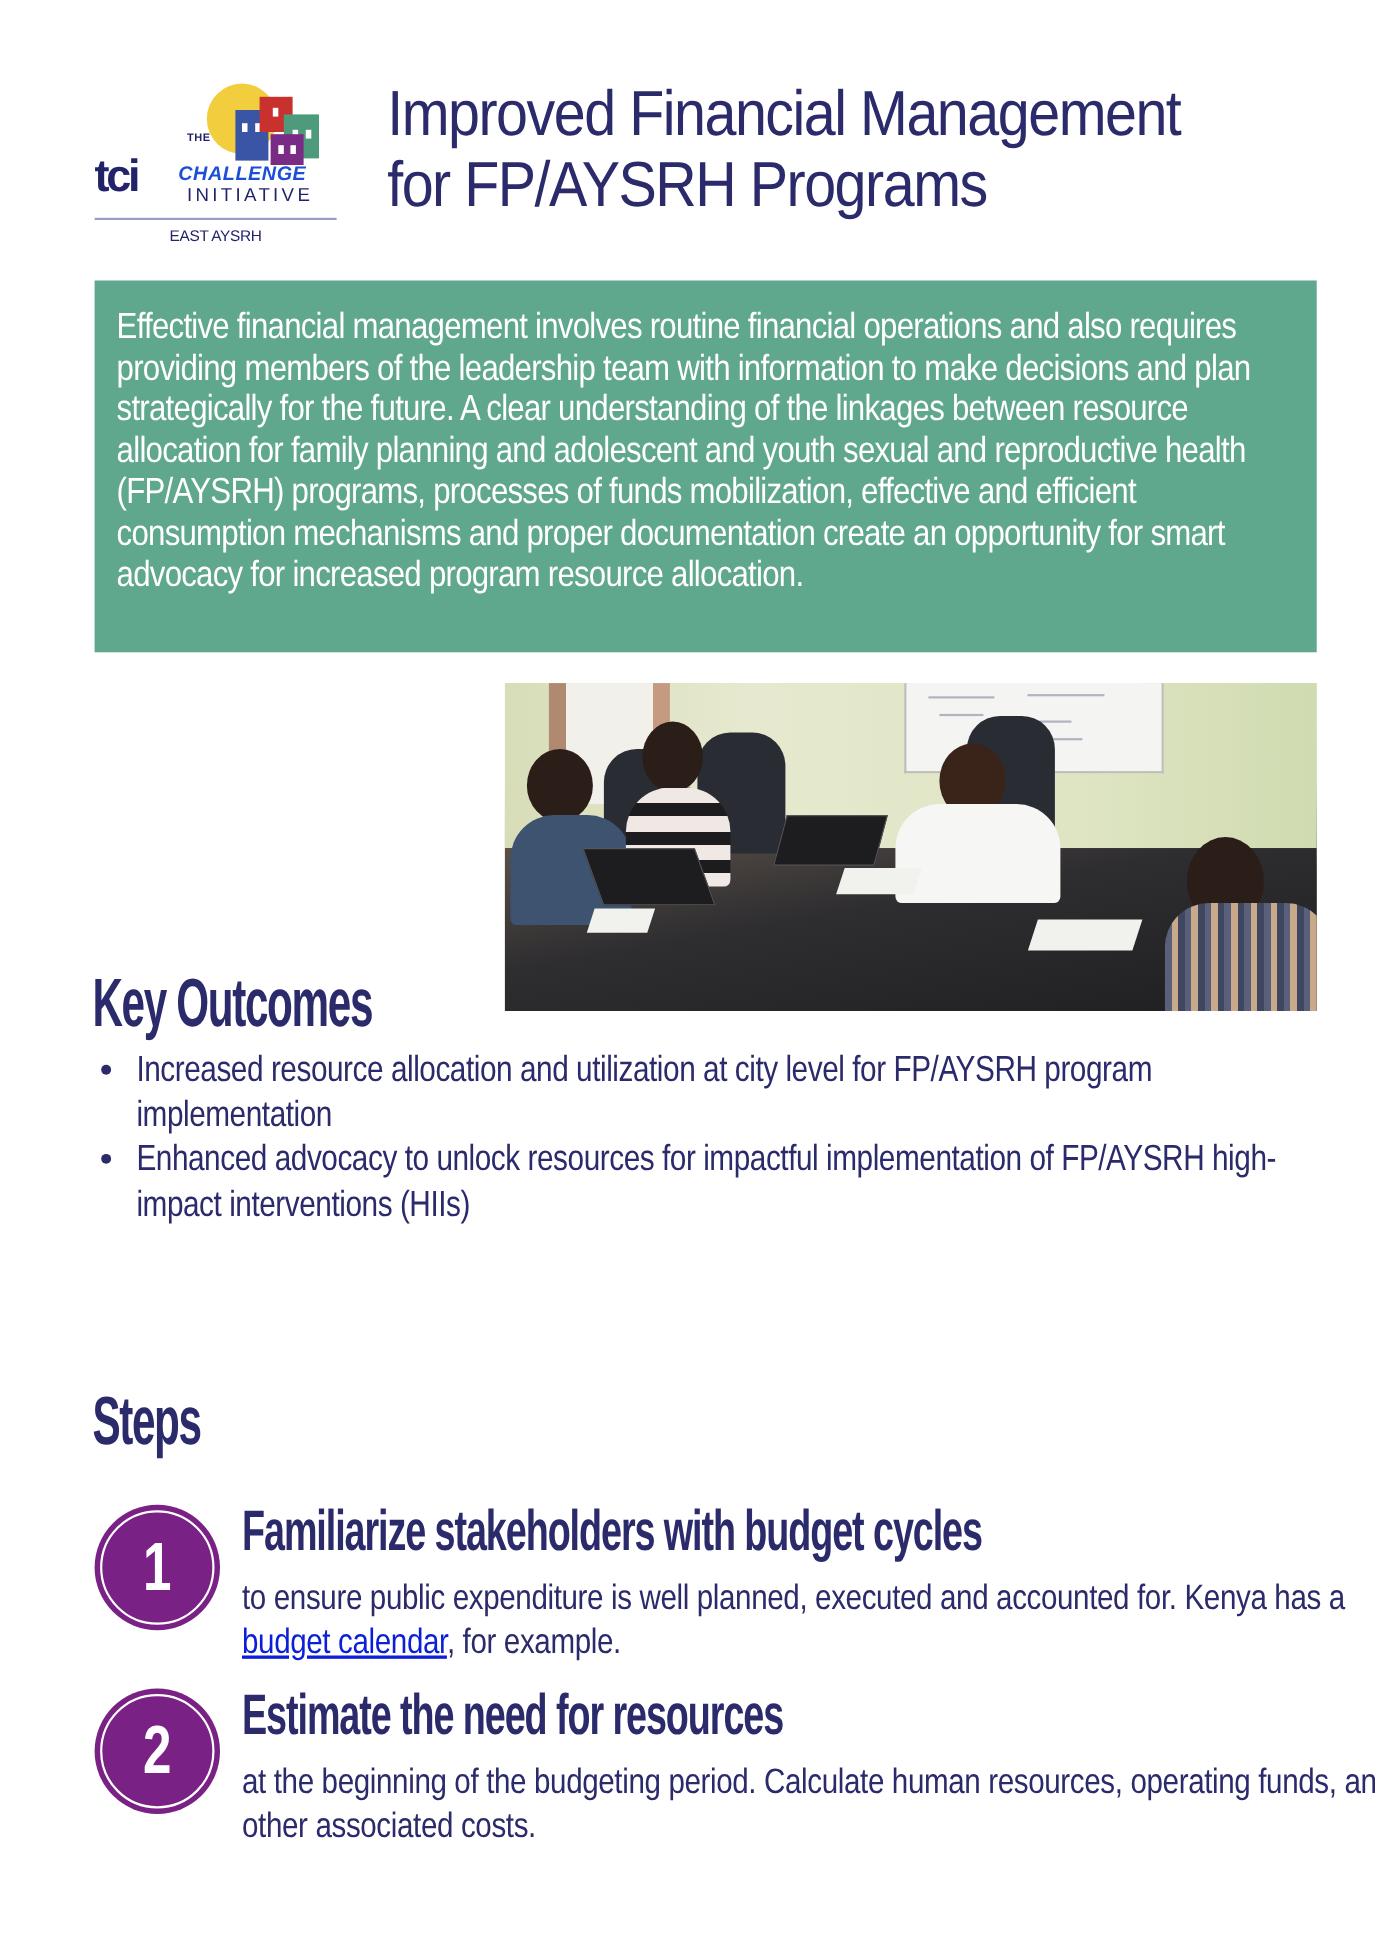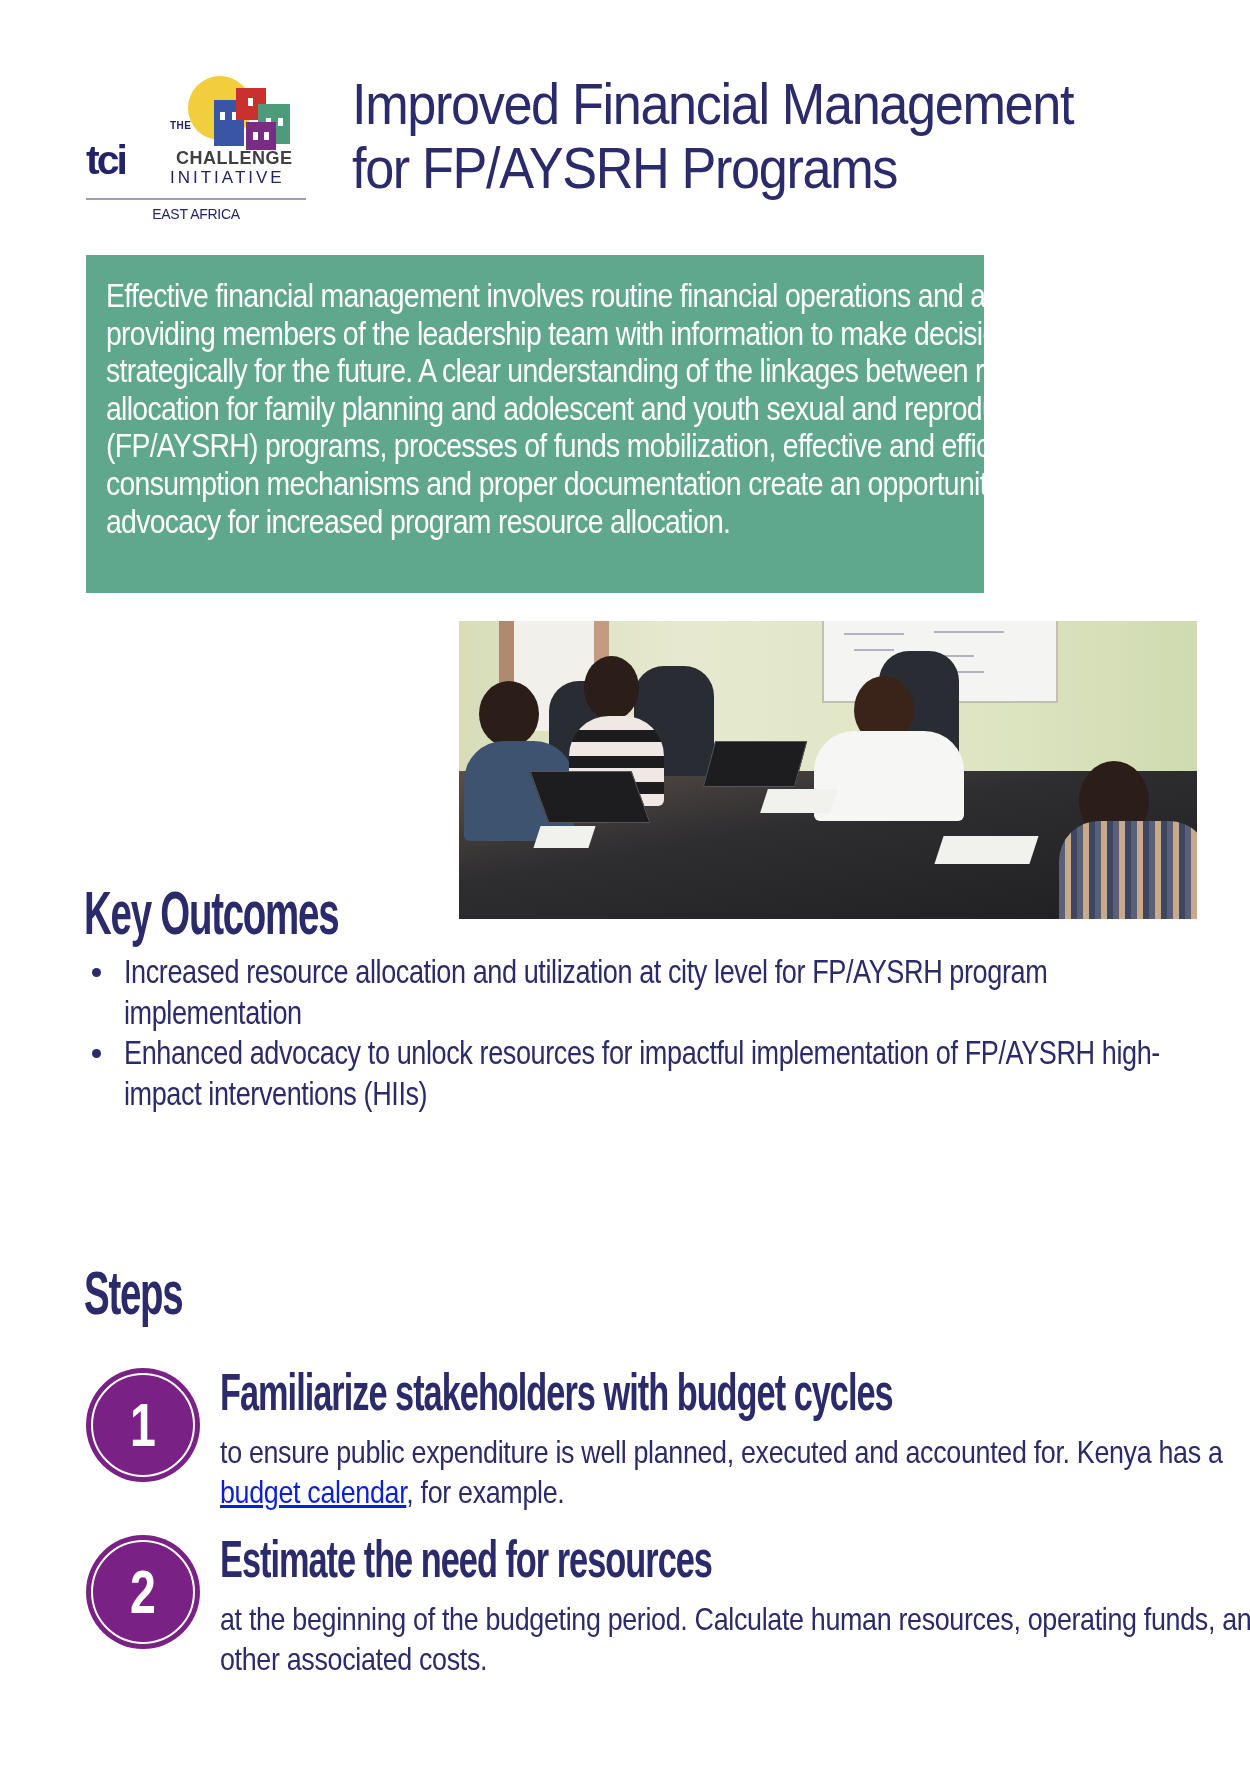--- a/index.html
+++ b/index.html
@@ -12,31 +12,31 @@
   .logo .sun { position: absolute; left: 102px; top: 4px; width: 64px; height: 64px; border-radius: 50%; background: #f2cd3d; }
   .logo .house { position: absolute; }
   .logo .h-blue { left: 128px; top: 28px; width: 30px; height: 46px; background: #3a55a6; }
   .logo .h-red { left: 150px; top: 16px; width: 30px; height: 32px; background: #c8312e; }
   .logo .h-green { left: 172px; top: 32px; width: 32px; height: 40px; background: #4d9b7a; }
   .logo .h-purple { left: 160px; top: 50px; width: 30px; height: 28px; background: #7a2b86; }
   .logo .win { position: absolute; width: 5px; height: 8px; background: #fff; }
   .logo .tci { position: absolute; left: 0; top: 58px; font-family: "Liberation Sans", sans-serif; font-weight: bold;
                font-size: 41px; letter-spacing: -3px; color: #23236a; line-height: 60px; }
   .logo .the { position: absolute; left: 84px; top: 48px; font-size: 10px; font-weight: bold; color: #23236a; letter-spacing: 0.5px; }
-  .logo .challenge { position: absolute; left: 90px; top: 76px; font-size: 18px; font-weight: bold; color: #404040; letter-spacing: 0.5px; }
+  .logo .challenge { position: absolute; left: 76px; top: 76px; font-size: 18px; font-weight: bold; color: #1d4ed8; letter-spacing: 0.5px; font-style: italic; }
   .logo .initiative { position: absolute; left: 84px; top: 96px; font-size: 17px; color: #23236a; letter-spacing: 3px; }
   .logo .rule { position: absolute; left: 0; top: 126px; width: 220px; height: 2px; background: #9b9bc8; }
   .logo .region { position: absolute; left: 0; width: 220px; top: 134px; text-align: center; font-size: 14px; color: #23236a; letter-spacing: -0.3px; }
 
   
   .title { left: 352px; top: 72px; width: 850px; font-family: "Liberation Sans", sans-serif; font-size: 58px; line-height: 64px;
            color: #2b2a6b; letter-spacing: -1.5px; transform: scaleX(0.9); transform-origin: left top; white-space: nowrap; }
 
   
-  .intro { left: 86px; top: 255px; width: 898px; height: 338px; background: #5fa78d; box-sizing: border-box;
+  .intro { left: 86px; top: 255px; width: 1111px; height: 338px; background: #5fa78d; box-sizing: border-box;
            padding: 22px 36px 0 20px; }
   .intro p { margin: 0; color: #ffffff; font-size: 33px; line-height: 37.6px; letter-spacing: -0.8px;
              transform: scaleX(0.86); transform-origin: left top; width: 1240px; }
 
   
   .photo { left: 459px; top: 621px; width: 738px; height: 298px; overflow: hidden;
            background: linear-gradient(180deg, #dbe3c0 0%, #cfd8b0 30%, #3a3a3c 58%, #2c2c2e 100%); }
   .photo .wall { position: absolute; left: 0; top: 0; width: 100%; height: 150px; background: linear-gradient(90deg,#d8ddb8,#e6e9cf 30%,#dfe5c3 70%,#d0dbb1); }
   .photo .window { position: absolute; left: 40px; top: 0; width: 110px; height: 110px; background: linear-gradient(90deg,#b08a70 0 14%,#f2f0ea 14% 86%,#c49b80 86%); }
   .photo .board { position: absolute; left: 363px; top: 0; width: 232px; height: 80px; background: #f4f4f2; border: 2px solid #bfbfb5; border-top: none; }
@@ -94,21 +94,21 @@
   </div>
   <div class="house h-purple">
     <span class="win" style="left:7px;top:10px"></span>
       <span class="win" style="left:18px;top:10px"></span>
   </div>
   <div class="tci">tci</div>
   <div class="the">THE</div>
   <div class="challenge">CHALLENGE</div>
   <div class="initiative">INITIATIVE</div>
   <div class="rule"></div>
-  <div class="region">EAST AFRICA</div>
+  <div class="region">EAST AYSRH</div>
 </div>
 
 <div class="abs title">
   <div>Improved Financial Management</div>
   <div>for FP/AYSRH Programs</div>
 </div>
 
 <div class="abs intro">
   <p>Effective financial management involves routine financial operations and also requires providing members of the leadership team with information to make decisions and plan strategically for the future. A clear understanding of the linkages between resource allocation for family planning and adolescent and youth sexual and reproductive health (FP/AYSRH) programs, processes of funds mobilization, effective and efficient consumption mechanisms and proper documentation create an opportunity for smart advocacy for increased program resource allocation.</p>
 </div>

